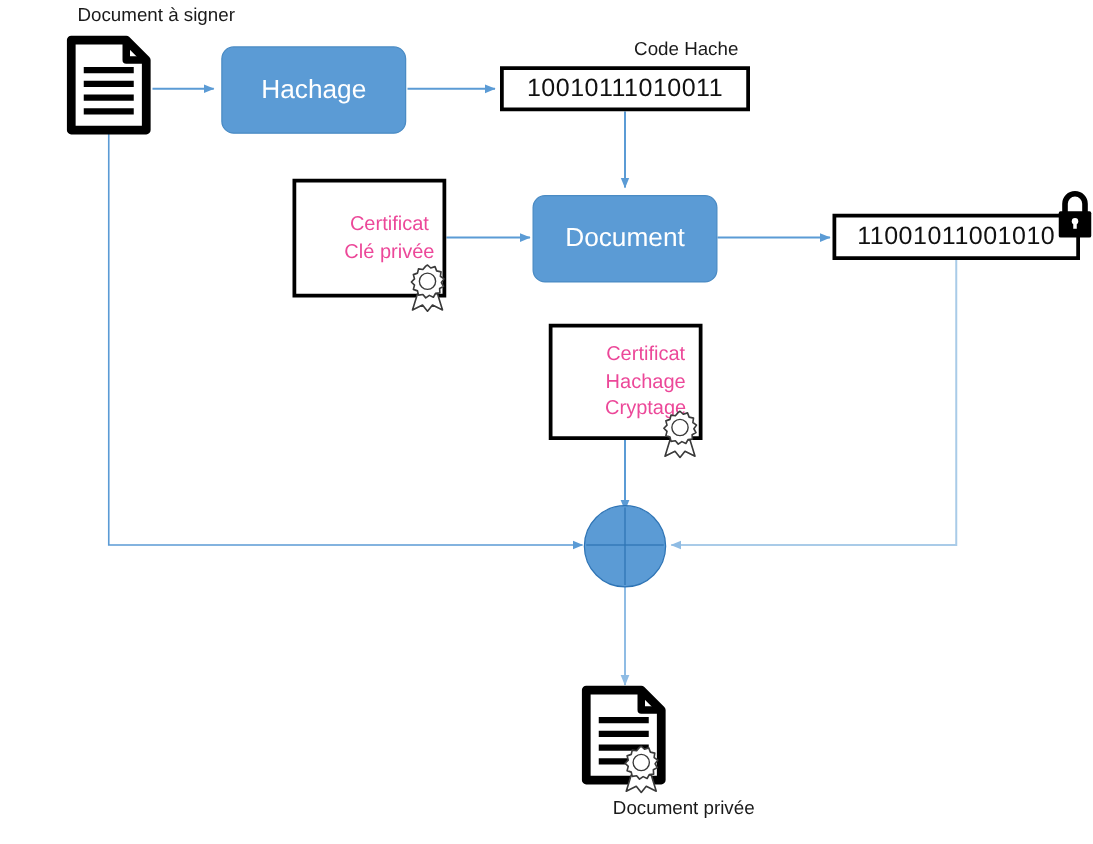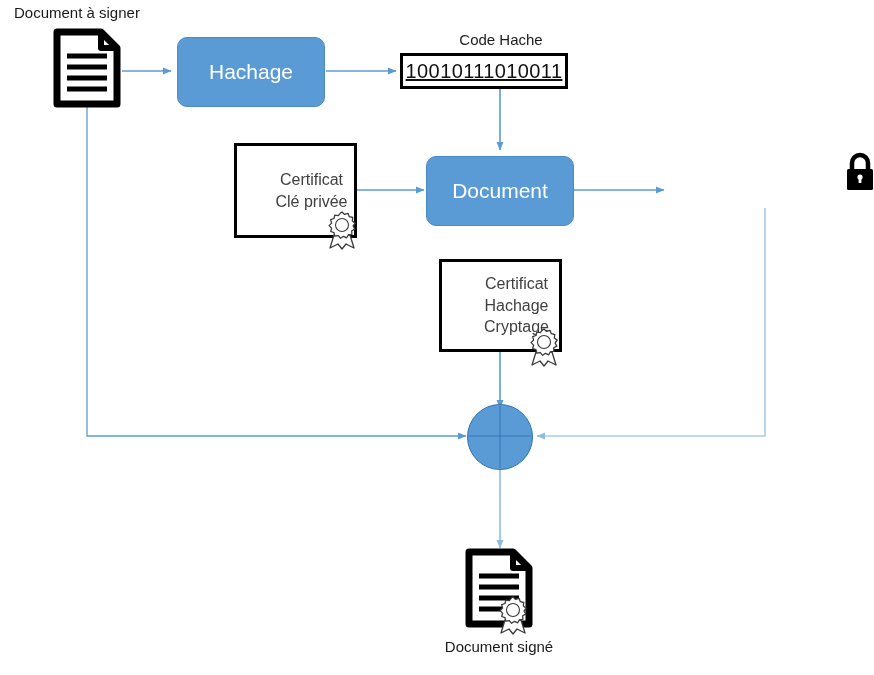--- a/index.html
+++ b/index.html
@@ -18,20 +18,21 @@
     overflow: hidden;
   }
   .abs { position: absolute; }
 
   
   .label {
     font-size: 15px;
     color: #1a1a1a;
     white-space: nowrap;
     line-height: 1.15;
+    margin-left: 48px;
   }
 
   
   .proc {
     background: #5b9bd5;
     border: 1px solid #4a8bc4;
     border-radius: 10px;
     color: #ffffff;
     font-size: 21px;
     display: flex;
@@ -56,21 +57,21 @@
   
   .certbox {
     background: #ffffff;
     border: 3px solid #000000;
     box-sizing: border-box;
     display: flex;
     align-items: center;
     justify-content: center;
     text-align: center;
     font-size: 16px;
-    color: #404040;
+    color: #ec4899;
     line-height: 1.35;
     padding-left: 32px;
   }
 
   
   .circle {
     background: #5b9bd5;
     border: 1.5px solid #2e74b5;
     border-radius: 50%;
     box-sizing: border-box;
@@ -143,39 +144,40 @@
         <line x1="14" y1="50" x2="54" y2="50"></line>
         <line x1="14" y1="61" x2="54" y2="61"></line>
       </g>
     </svg>
   </div>
 
   <div class="abs label" style="left:401px; top:31px; width:200px; text-align:center;">Code Hache</div>
 
   <div class="abs proc" style="left:177px; top:37px; width:148px; height:70px;">Hachage</div>
 
-  <div class="abs databox" style="left:400px; top:53px; width:168px; height:36px;text-decoration:underline;">10010111010011</div>
+  <div class="abs databox" style="left:400px; top:53px; width:200px; height:36px;">10010111010011</div>
 
   <div class="abs certbox" style="left:234px; top:143px; width:123px; height:95px;">
     <div>
       <div>Certificat</div>
       <div>Clé privée</div>
     </div>
   </div>
   <div class="abs" style="left:324px; top:210px; width:36px; height:40px;">
     <svg width="36" height="40" viewBox="0 0 36 40">
       <path d="M10,25 L6,38 L14,34 L18,39 L22,34 L30,38 L26,25 Z" fill="#ffffff" stroke="#3a3a3a" stroke-width="1.3" stroke-linejoin="round"></path>
       <path d="M18,2 l2.6,2.4 3.4,-1.1 1.3,3.4 3.5,0.8 -0.5,3.5 2.9,2.1 -2.1,2.9 1.7,3.1 -3.1,1.7 0.2,3.5 -3.5,0.4 -1.7,3.1 -3.2,-1.5 -2.9,2 -2.3,-2.7 -3.5,0.5 -0.8,-3.4 -3.3,-1.2 0.9,-3.4 -2.5,-2.5 2.5,-2.5 -0.9,-3.4 3.3,-1.2 0.8,-3.4 3.5,0.5 2.3,-2.7 z" fill="#ffffff" stroke="#3a3a3a" stroke-width="1.3" stroke-linejoin="round"></path>
       <circle cx="18" cy="15" r="6.5" fill="#ffffff" stroke="#3a3a3a" stroke-width="1.1"></circle>
     </svg>
   </div>
 
   <div class="abs proc" style="left:426px; top:156px; width:148px; height:70px;">Document</div>
 
 
+  <div class="abs databox" style="left:666px; top:171px; width:198px; height:37px;">11001011001010</div>
 
   <div class="abs" style="left:843px; top:150px; width:34px; height:42px;">
     <svg width="34" height="42" viewBox="0 0 34 42">
       <path d="M9,20 L9,13 a8,8 0 0 1 16,0 L25,20" fill="none" stroke="#000000" stroke-width="4.5"></path>
       <rect x="4" y="19" width="26" height="21" rx="1.5" fill="#000000"></rect>
       <circle cx="17" cy="27" r="2.6" fill="#ffffff"></circle>
       <rect x="15.6" y="27" width="2.8" height="6" fill="#ffffff"></rect>
     </svg>
   </div>
 
@@ -214,15 +216,15 @@
     </svg>
   </div>
   <div class="abs" style="left:495px; top:595px; width:36px; height:40px;">
     <svg width="36" height="40" viewBox="0 0 36 40">
       <path d="M10,25 L6,38 L14,34 L18,39 L22,34 L30,38 L26,25 Z" fill="#ffffff" stroke="#3a3a3a" stroke-width="1.3" stroke-linejoin="round"></path>
       <path d="M18,2 l2.6,2.4 3.4,-1.1 1.3,3.4 3.5,0.8 -0.5,3.5 2.9,2.1 -2.1,2.9 1.7,3.1 -3.1,1.7 0.2,3.5 -3.5,0.4 -1.7,3.1 -3.2,-1.5 -2.9,2 -2.3,-2.7 -3.5,0.5 -0.8,-3.4 -3.3,-1.2 0.9,-3.4 -2.5,-2.5 2.5,-2.5 -0.9,-3.4 3.3,-1.2 0.8,-3.4 3.5,0.5 2.3,-2.7 z" fill="#ffffff" stroke="#3a3a3a" stroke-width="1.3" stroke-linejoin="round"></path>
       <circle cx="18" cy="15" r="6.5" fill="#ffffff" stroke="#3a3a3a" stroke-width="1.1"></circle>
     </svg>
   </div>
 
-  <div class="abs label" style="left:399px; top:638px; width:200px; text-align:center;">Document signé</div>
+  <div class="abs label" style="left:399px; top:638px; width:200px; text-align:center;">Document privée</div>
 
 </div>
 
 </body></html>

